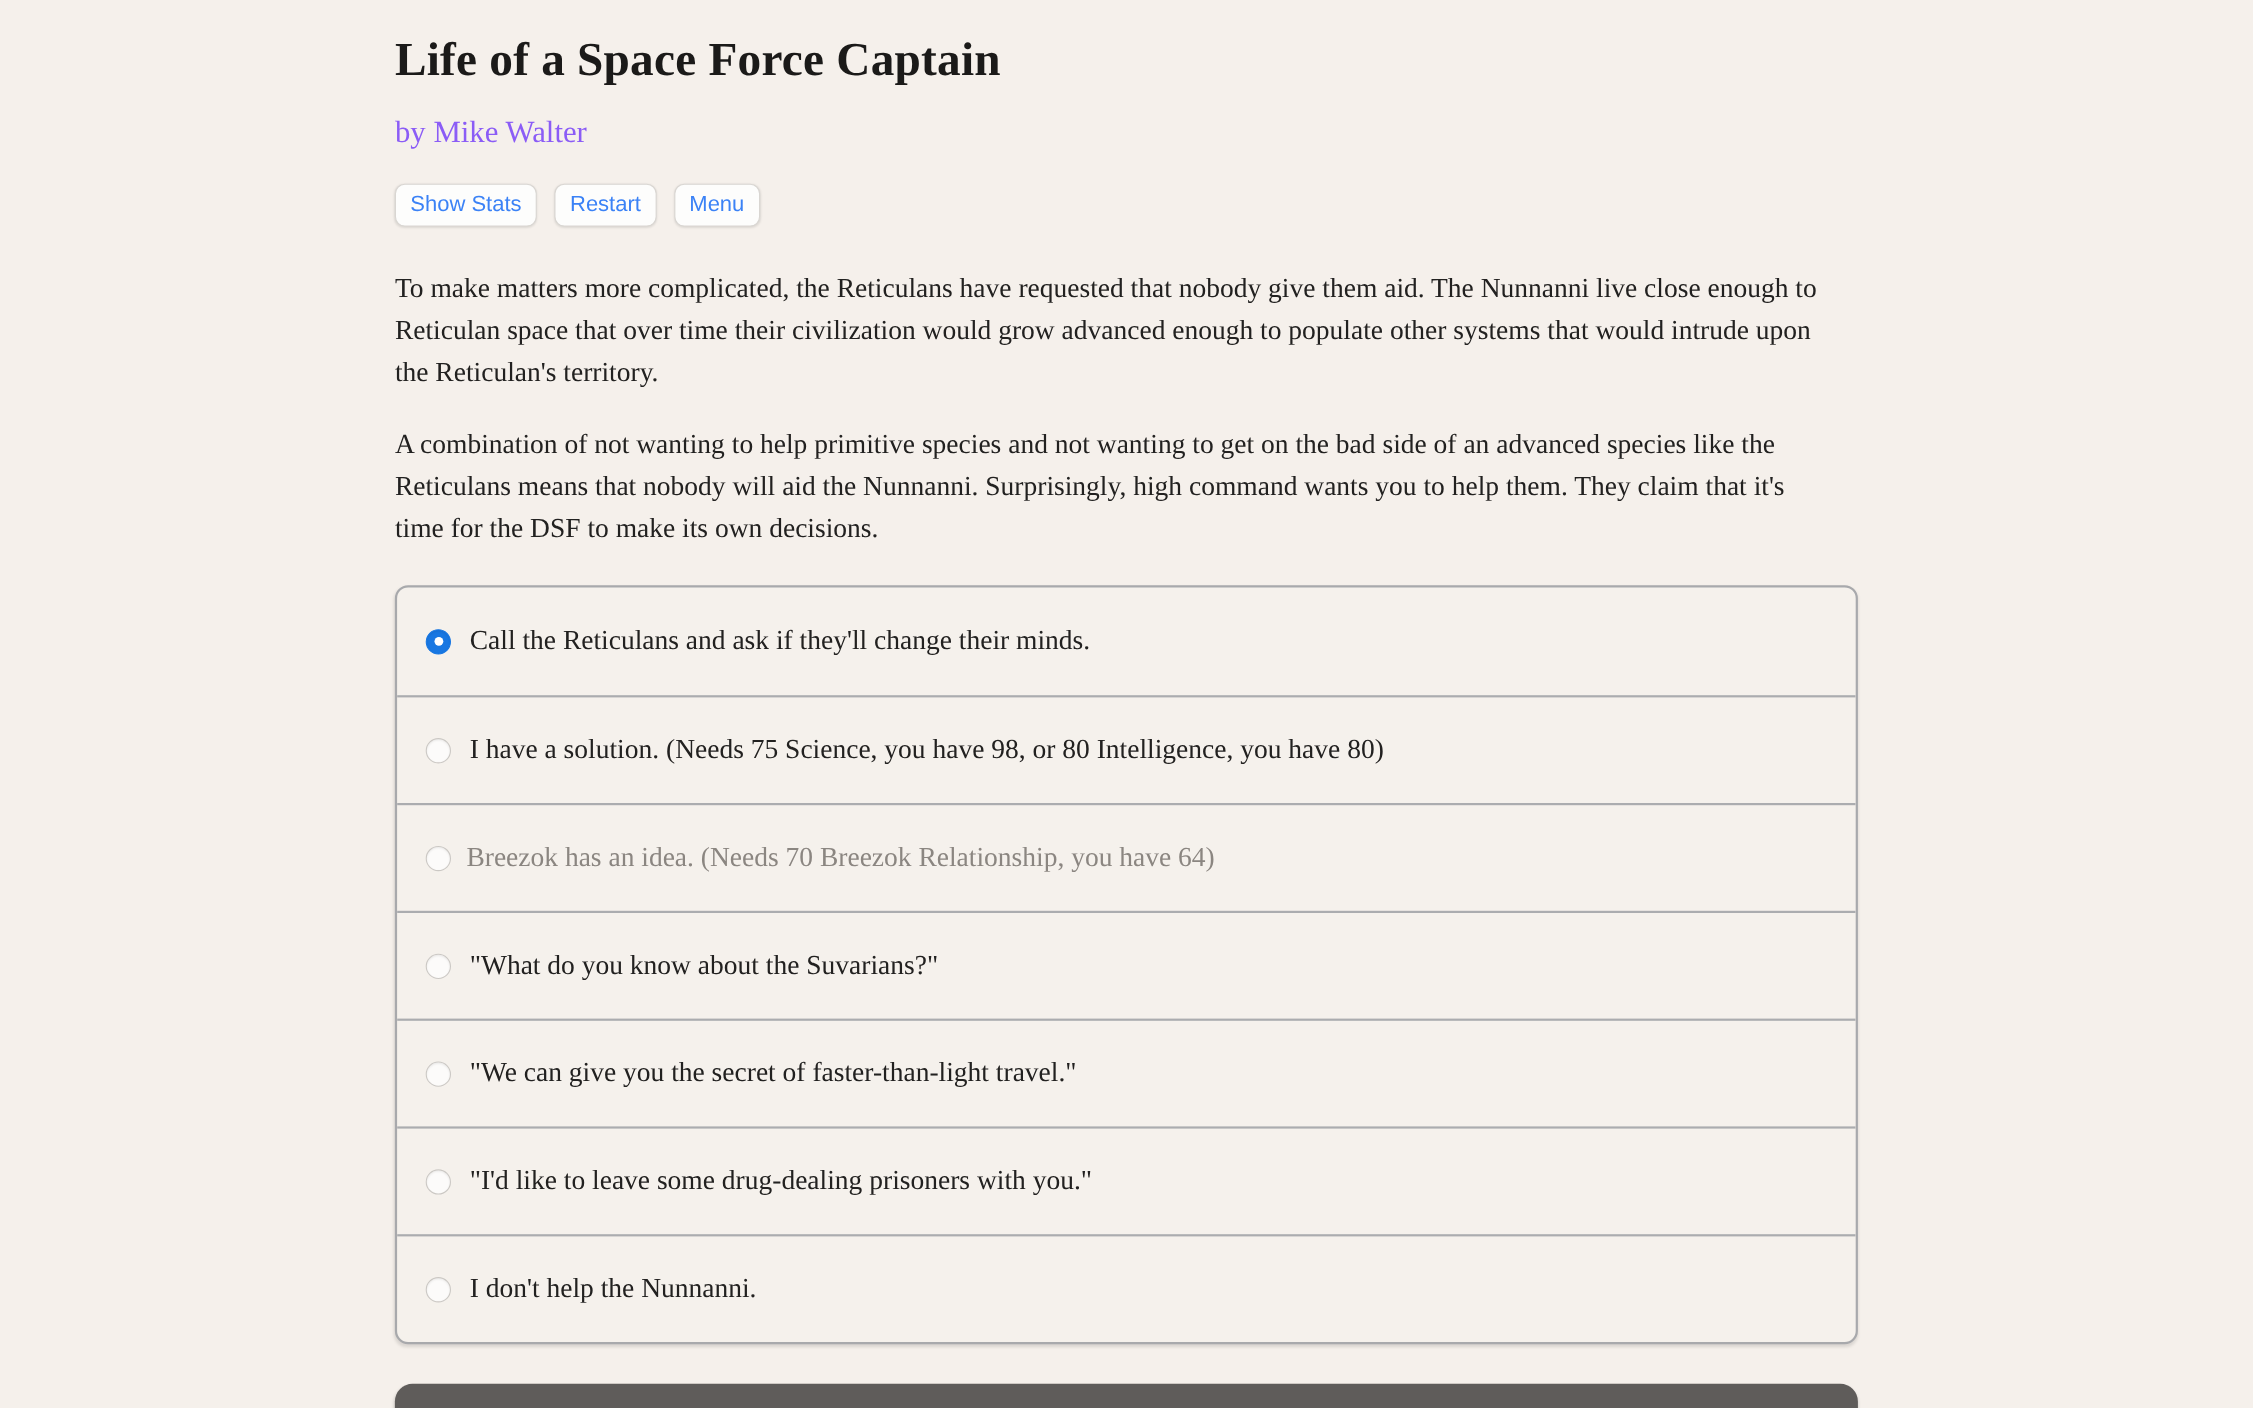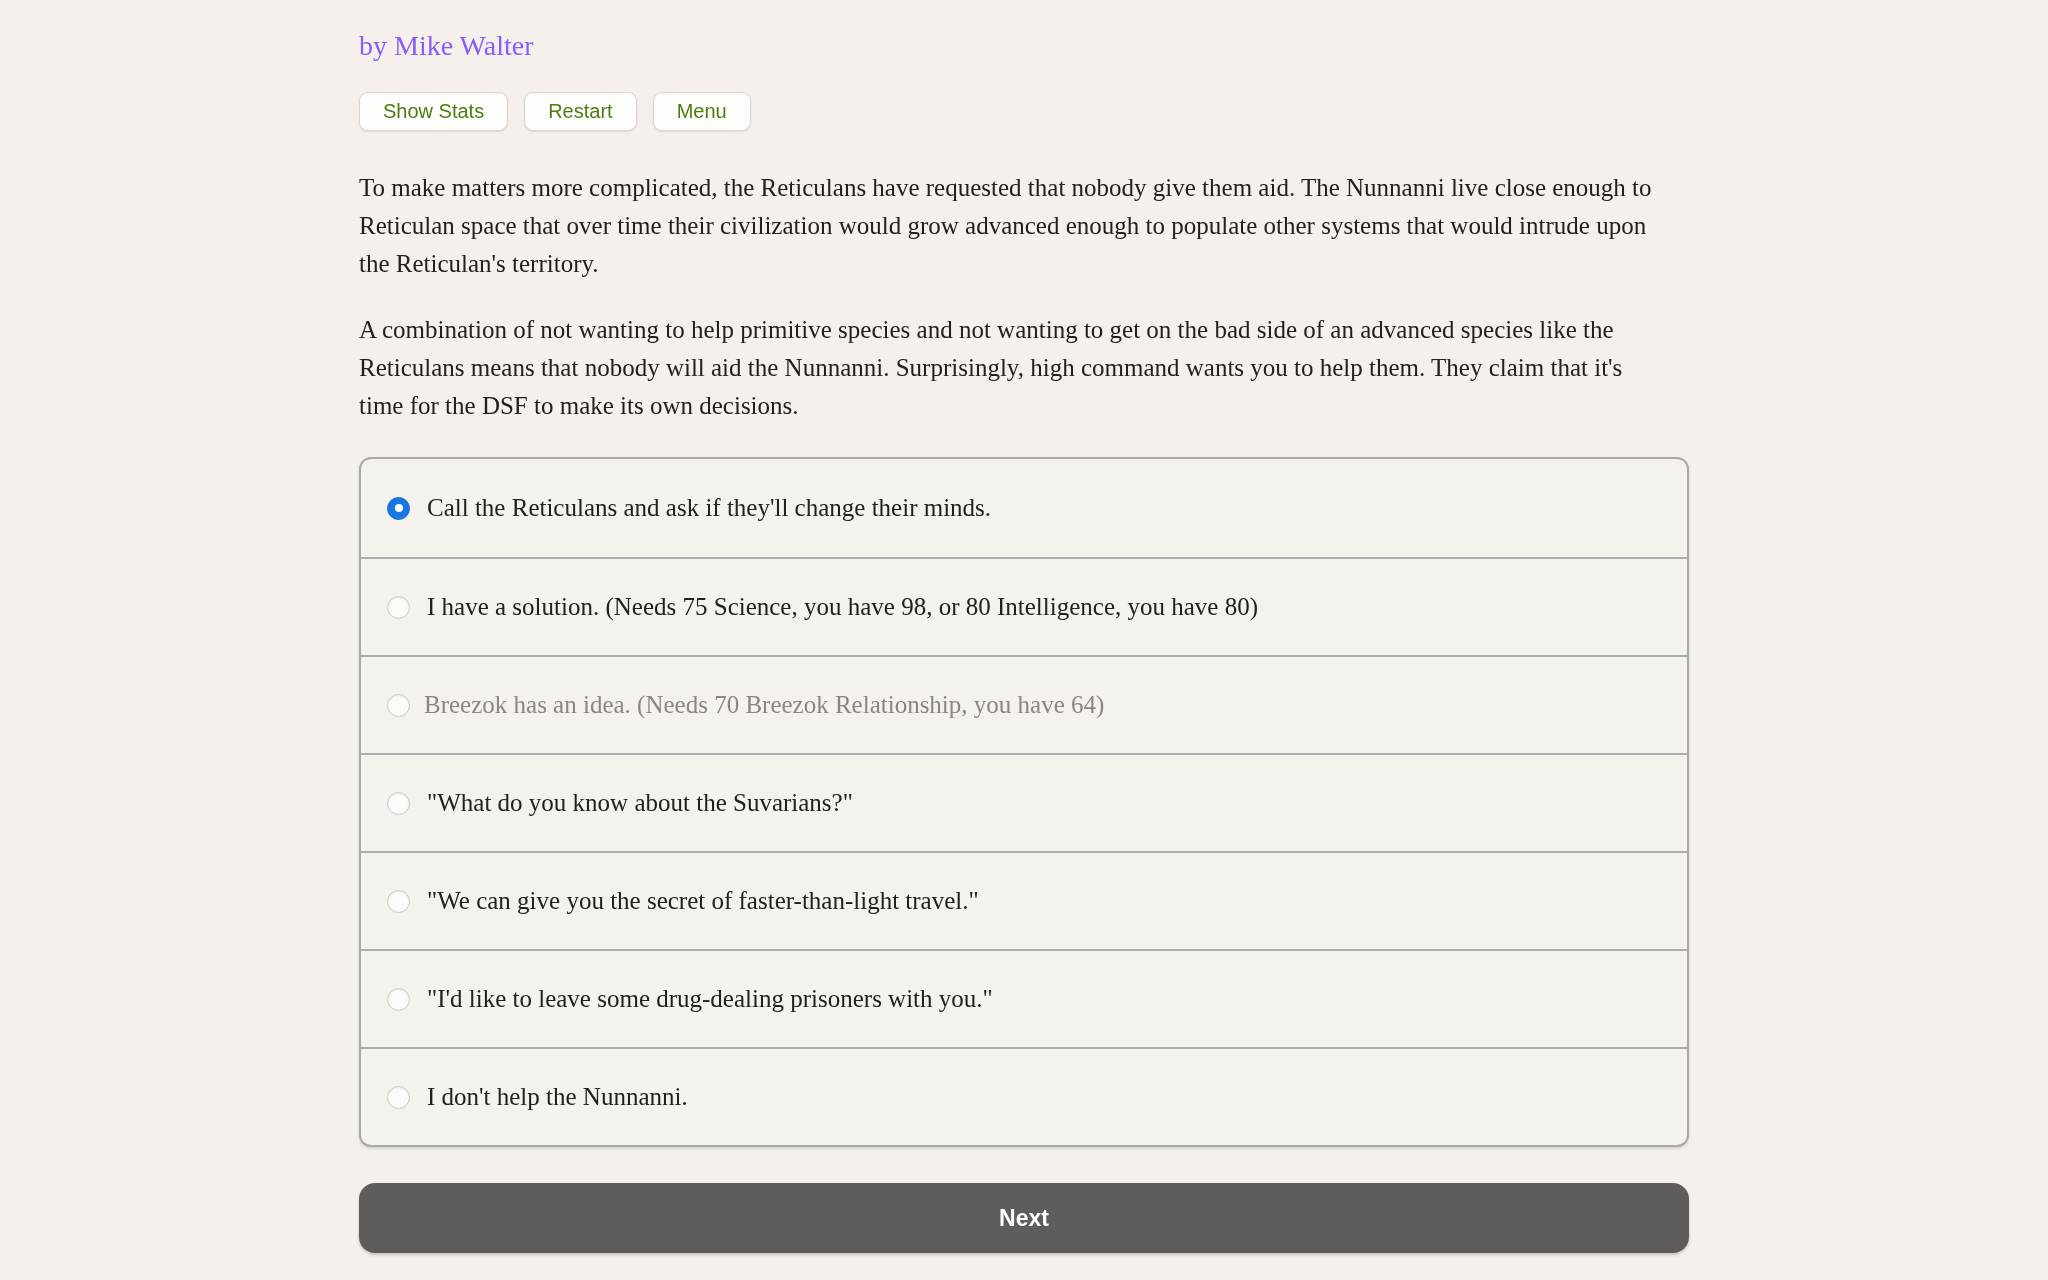--- a/index.html
+++ b/index.html
@@ -27,25 +27,25 @@
     margin-bottom: 30px;
   }
   .toolbar {
     display: flex;
     gap: 16px;
     margin-bottom: 38px;
   }
   .toolbar button {
     font-family: "Liberation Sans", sans-serif;
     font-size: 20px;
-    color: #4d7c0f;
+    color: #3b82f6;
     background: #fdfdfc;
     border: 1px solid #d9d6d2;
     border-radius: 9px;
-    padding: 7px 23px;
+    padding: 7px 13px;
     box-shadow: 0 1px 2px rgba(0,0,0,0.10);
     cursor: pointer;
   }
   .story p {
     font-size: 25px;
     line-height: 38px;
     color: #222120;
     margin-bottom: 28px;
     max-width: 1310px;
   }
@@ -108,20 +108,21 @@
     font-size: 23px;
     cursor: pointer;
     box-shadow: 0 2px 3px rgba(0,0,0,0.18);
   }
 </style>
 </head>
 <body>
 
 <div class="content">
 
+  <h1 class="game-title">Life of a Space Force Captain</h1>
 
   <div class="byline">by Mike Walter</div>
 
   <div class="toolbar">
     <button>Show Stats</button>
     <button>Restart</button>
     <button>Menu</button>
   </div>
 
   <div class="story">

